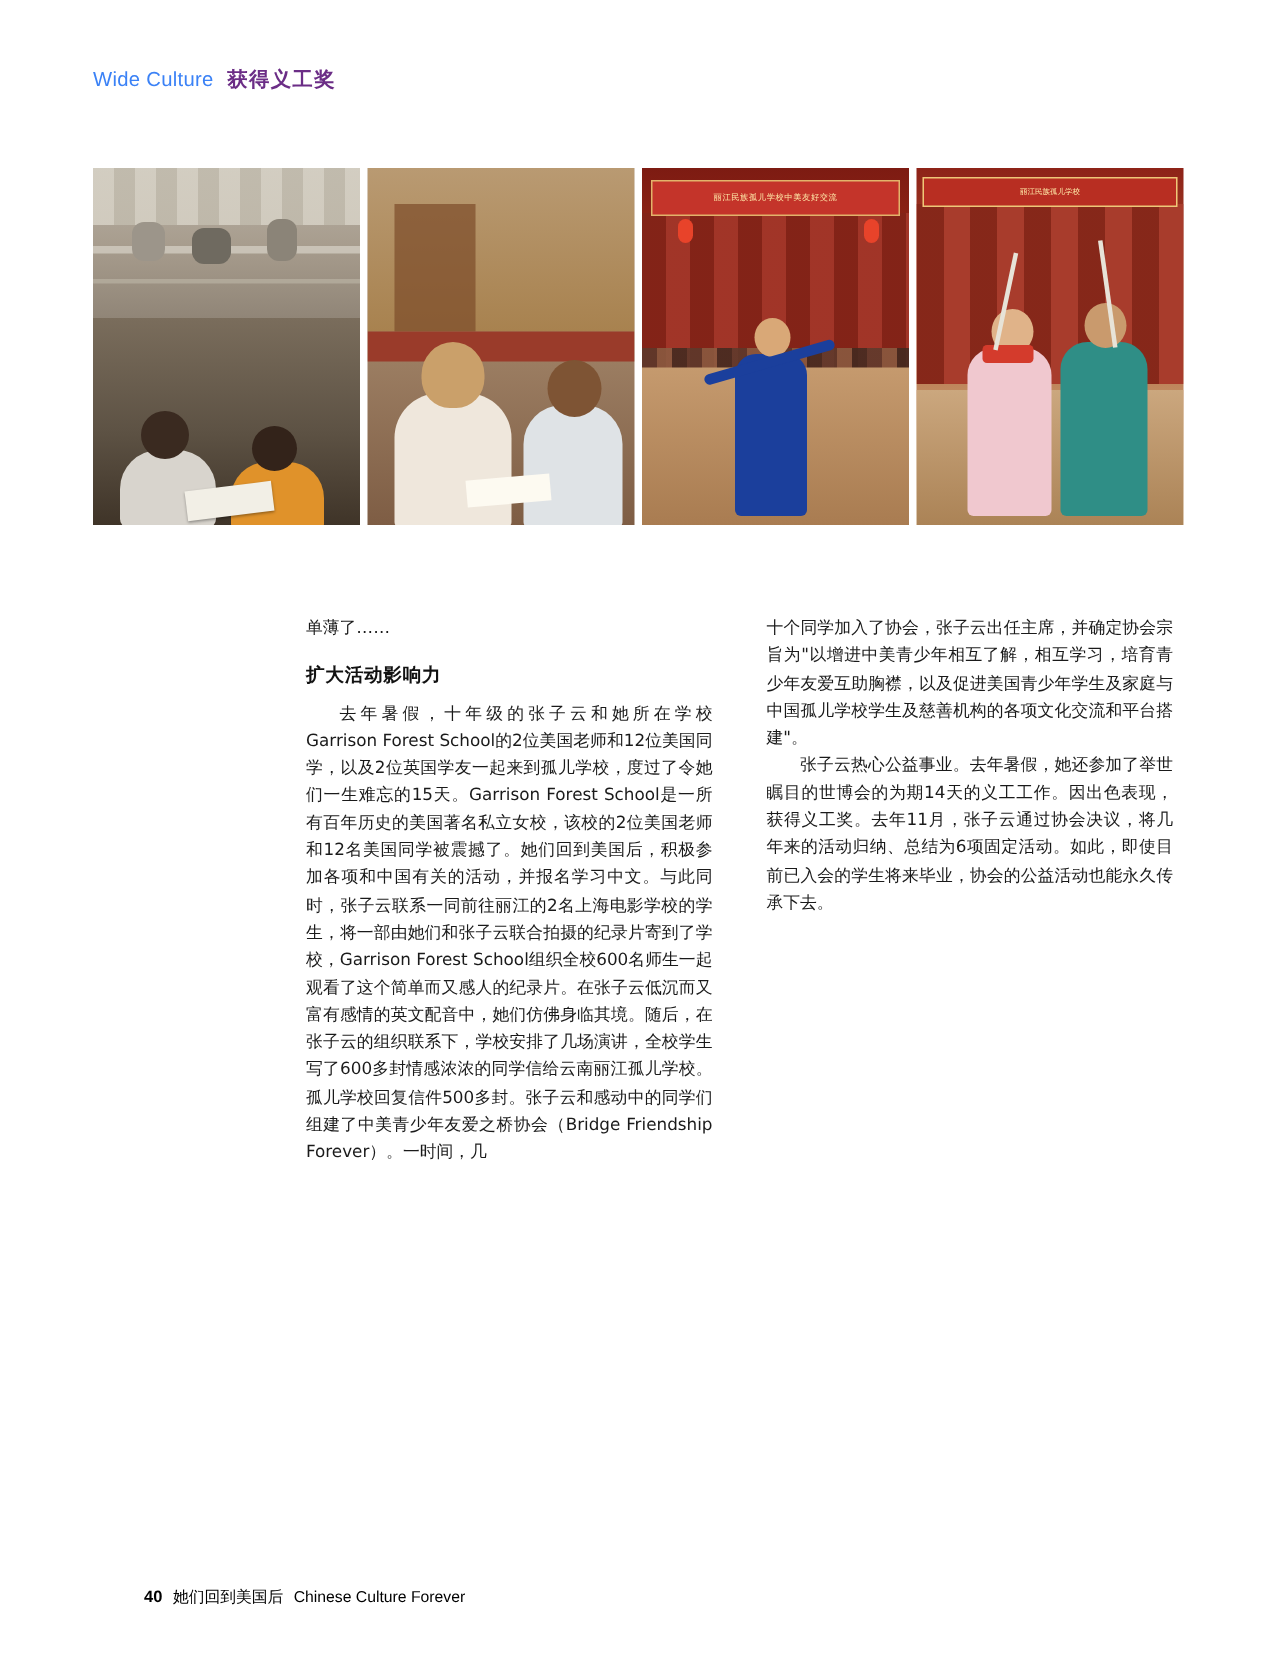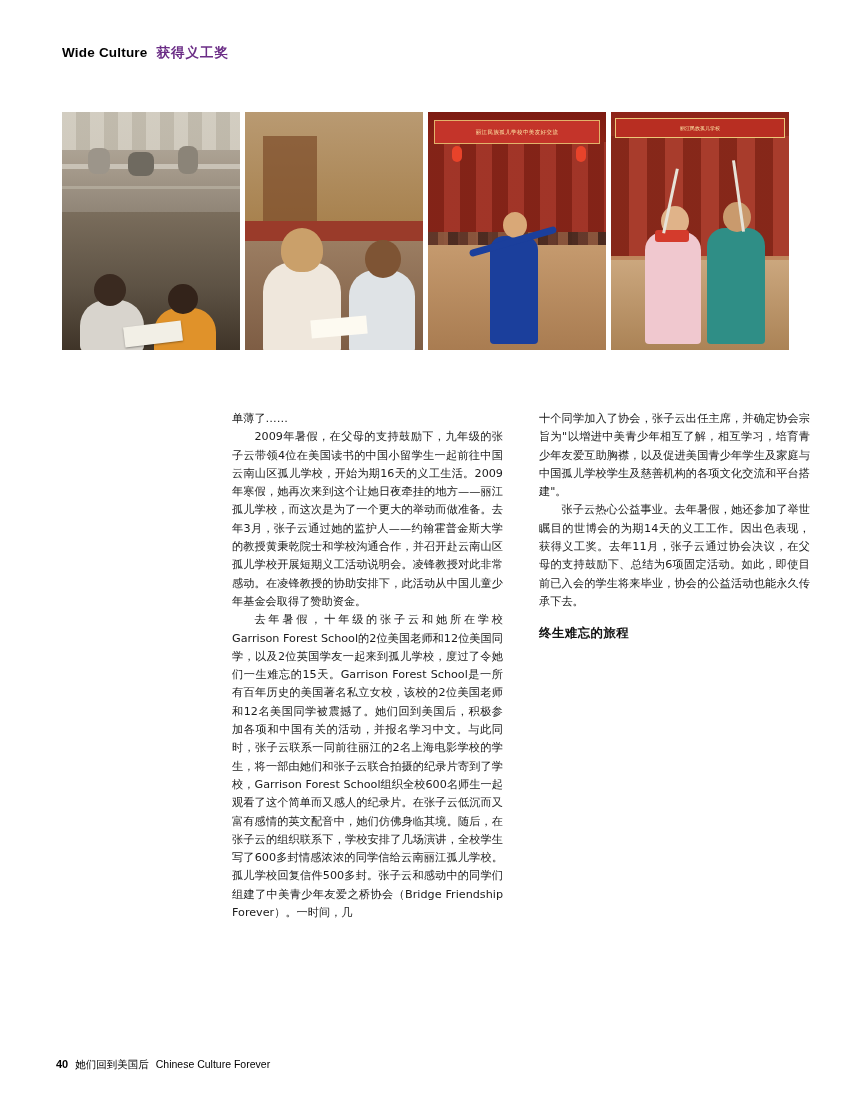--- a/index.html
+++ b/index.html
@@ -27,22 +27,22 @@
     position: absolute;
     left: 62px;
     top: 44px;
     display: flex;
     align-items: baseline;
     gap: 9px;
   }
   .header .en {
     font-family: "Liberation Sans", sans-serif;
     font-size: 13.5px;
-    font-weight: bold;
-    color: #000000;
+    font-weight: normal;
+    color: #3b82f6;
     letter-spacing: 0.2px;
   }
   .header .cn {
     font-family: "DejaVu Sans", sans-serif;
     font-size: 13.5px;
     font-weight: bold;
     color: #6b2d86;
     letter-spacing: 1px;
   }
 
@@ -222,21 +222,20 @@
 
   
   .cols {
     position: absolute;
     left: 204px;
     top: 410px;
     width: 578px;
     height: 640px;
     display: flex;
     gap: 36px;
-    margin-left: 28px;
   }
   .col {
     width: 271px;
     font-family: "DejaVu Sans", sans-serif;
     font-size: 11.2px;
     line-height: 18.3px;
     color: #1a1a1a;
     text-align: justify;
   }
   .col p {
@@ -261,20 +260,21 @@
     bottom: 30px;
     display: flex;
     align-items: baseline;
     gap: 7px;
   }
   .footer .pgnum {
     font-family: "Liberation Sans", sans-serif;
     font-size: 11px;
     font-weight: bold;
     color: #000;
+    margin-left: 40px;
   }
   .footer .ftcn {
     font-family: "DejaVu Sans", sans-serif;
     font-size: 10.5px;
     color: #000;
   }
   .footer .ften {
     font-family: "Liberation Sans", sans-serif;
     font-size: 10.5px;
     color: #000;
@@ -335,28 +335,27 @@
       <div class="sword1"></div>
       <div class="sword2"></div>
     </div>
 
   </div>
 
   <div class="cols">
 
     <div class="col">
       <p class="noindent">单薄了……</p>
-      <p>2009年暑假，在父母的支持鼓励下，九年级的张子云带领4位在美国读书的中国小留学生一起前往中国云南山区孤儿学校，开始为期16天的义工生活。2009年寒假，她再次来到这个让她日夜牵挂的地方——丽江孤儿学校，而这次是为了一个更大的举动而做准备。去年3月，张子云通过她的监护人——约翰霍普金斯大学的教授黄秉乾院士和学校沟通合作，并召开赴云南山区孤儿学校开展短期义工活动说明会。凌锋教授对此非常感动。在凌锋教授的协助安排下，此活动从中国儿童少年基金会取得了赞助资金。</p>
+      <h3 class="sub">扩大活动影响力</h3>
       <p>去年暑假，十年级的张子云和她所在学校Garrison Forest School的2位美国老师和12位美国同学，以及2位英国学友一起来到孤儿学校，度过了令她们一生难忘的15天。Garrison Forest School是一所有百年历史的美国著名私立女校，该校的2位美国老师和12名美国同学被震撼了。她们回到美国后，积极参加各项和中国有关的活动，并报名学习中文。与此同时，张子云联系一同前往丽江的2名上海电影学校的学生，将一部由她们和张子云联合拍摄的纪录片寄到了学校，Garrison Forest School组织全校600名师生一起观看了这个简单而又感人的纪录片。在张子云低沉而又富有感情的英文配音中，她们仿佛身临其境。随后，在张子云的组织联系下，学校安排了几场演讲，全校学生写了600多封情感浓浓的同学信给云南丽江孤儿学校。孤儿学校回复信件500多封。张子云和感动中的同学们组建了中美青少年友爱之桥协会（Bridge Friendship Forever）。一时间，几</p>
     </div>
 
     <div class="col">
       <p class="noindent">十个同学加入了协会，张子云出任主席，并确定协会宗旨为"以增进中美青少年相互了解，相互学习，培育青少年友爱互助胸襟，以及促进美国青少年学生及家庭与中国孤儿学校学生及慈善机构的各项文化交流和平台搭建"。</p>
-      <p>张子云热心公益事业。去年暑假，她还参加了举世瞩目的世博会的为期14天的义工工作。因出色表现，获得义工奖。去年11月，张子云通过协会决议，在父母的支持鼓励下、总结为6项固定活动。如此，即使目前已入会的学生将来毕业，协会的公益活动也能永久传承下去。</p>
-      <h3 class="sub">终生难忘的旅程</h3>
+      <p>张子云热心公益事业。去年暑假，她还参加了举世瞩目的世博会的为期14天的义工工作。因出色表现，获得义工奖。去年11月，张子云通过协会决议，将几年来的活动归纳、总结为6项固定活动。如此，即使目前已入会的学生将来毕业，协会的公益活动也能永久传承下去。</p>
     </div>
 
   </div>
 
   <div class="footer">
     <span class="pgnum">40</span>
     <span class="ftcn">她们回到美国后</span>
     <span class="ften">Chinese Culture Forever</span>
   </div>
 

